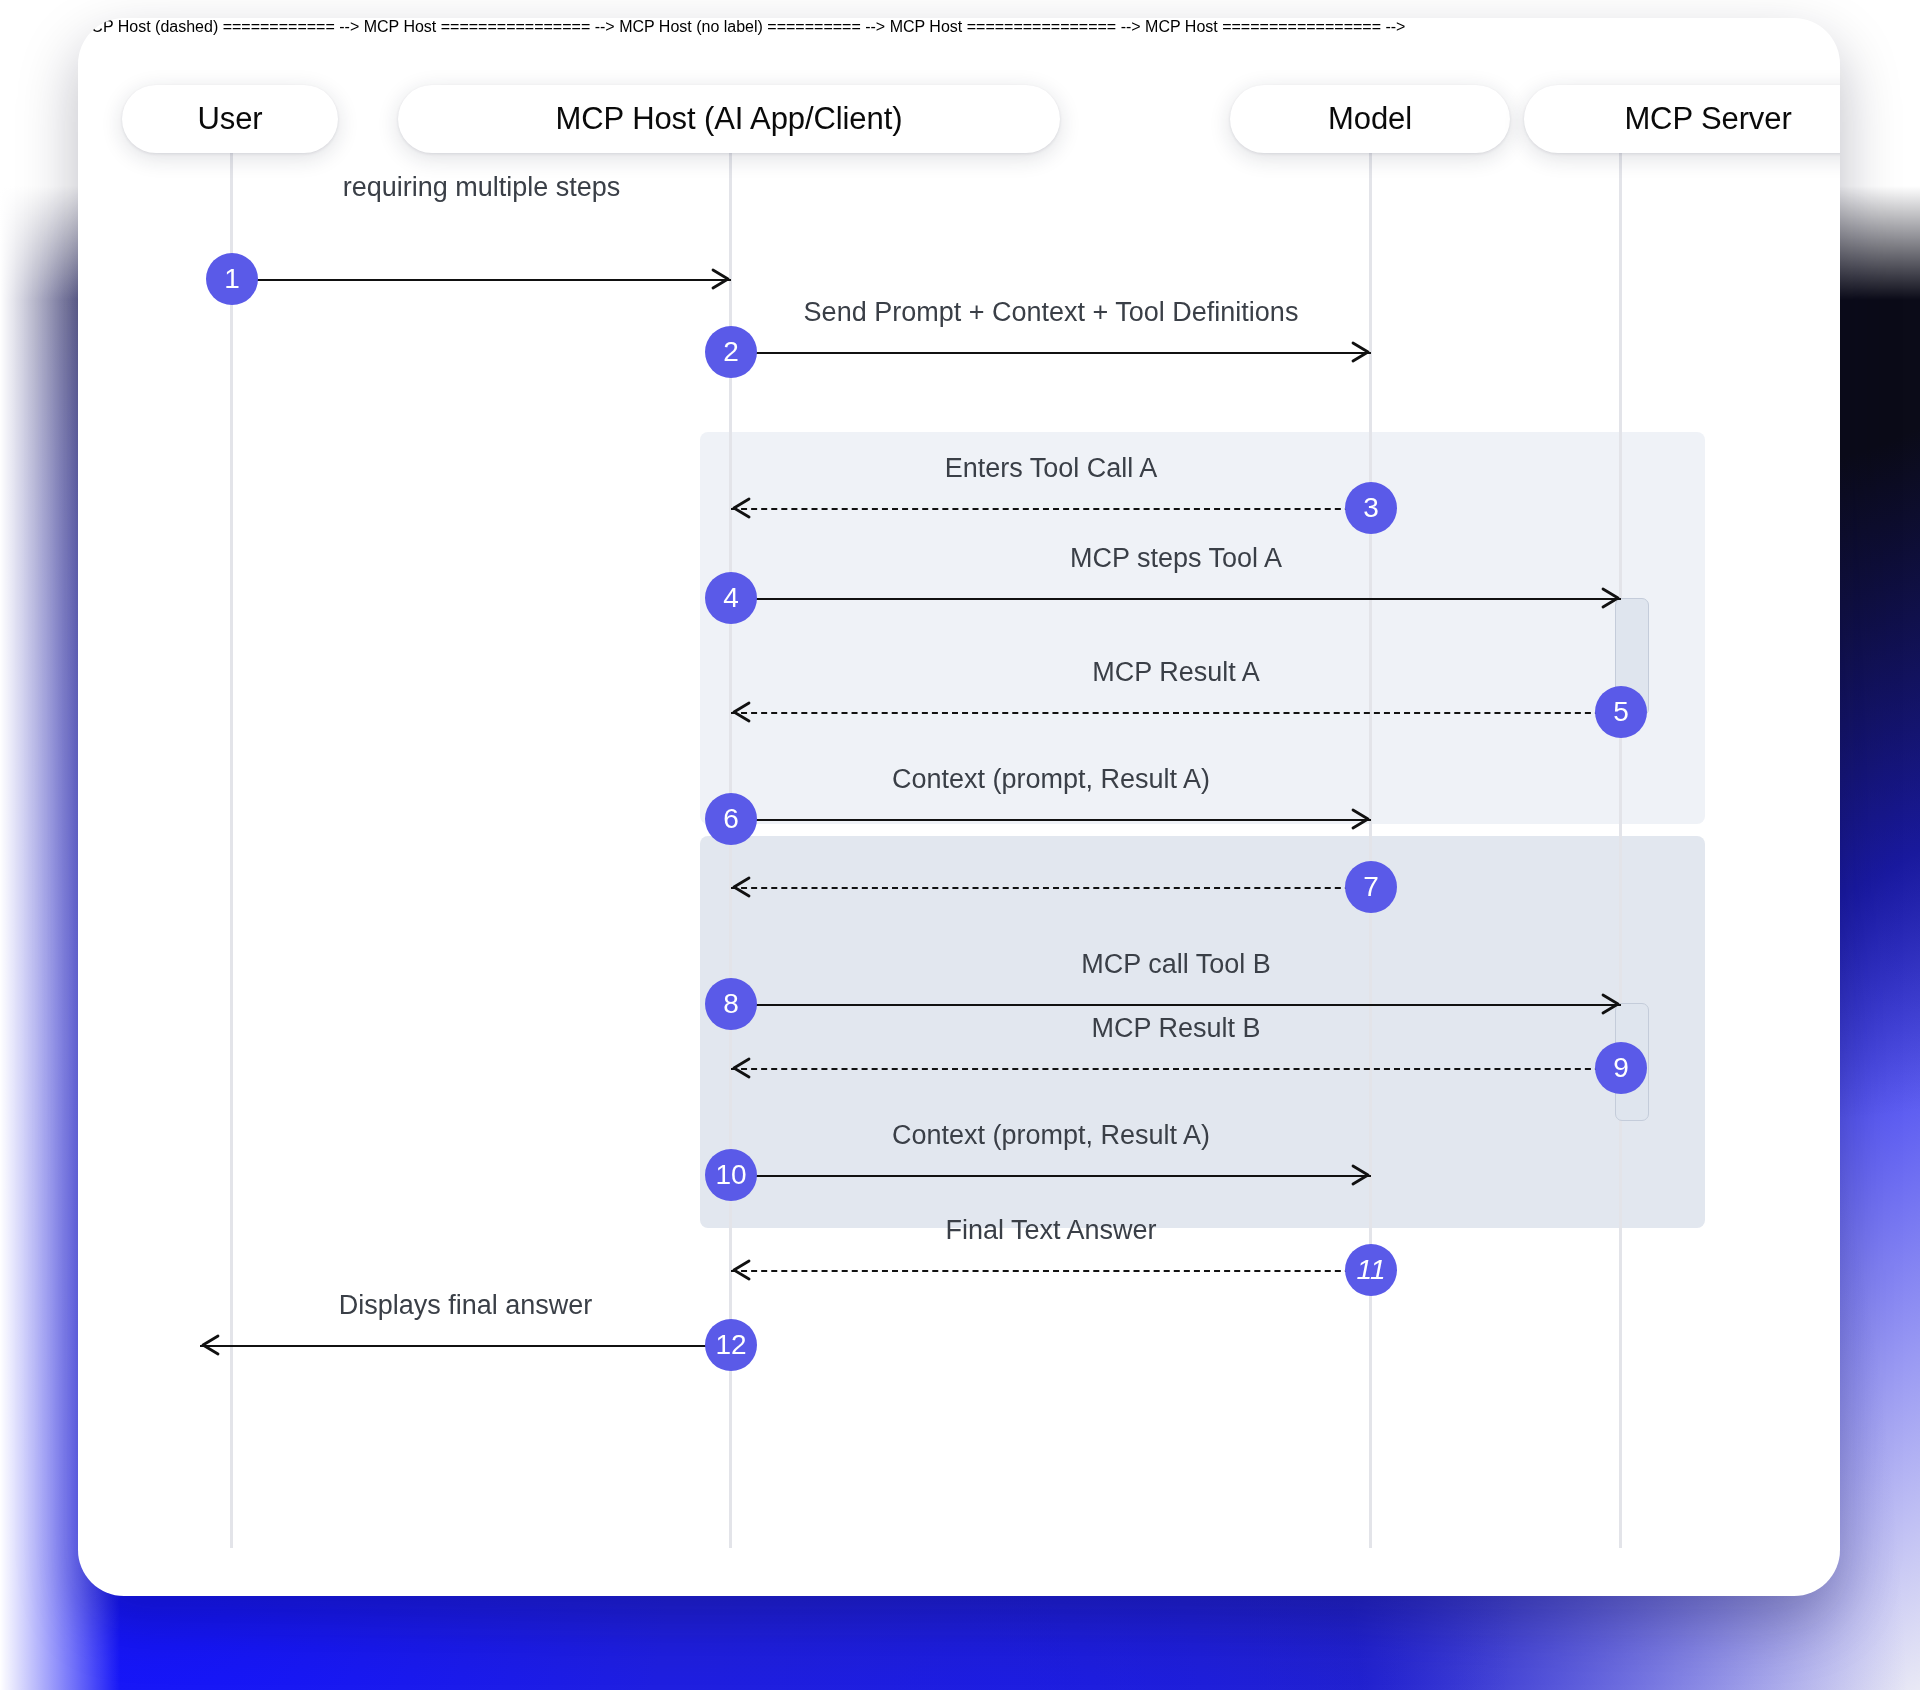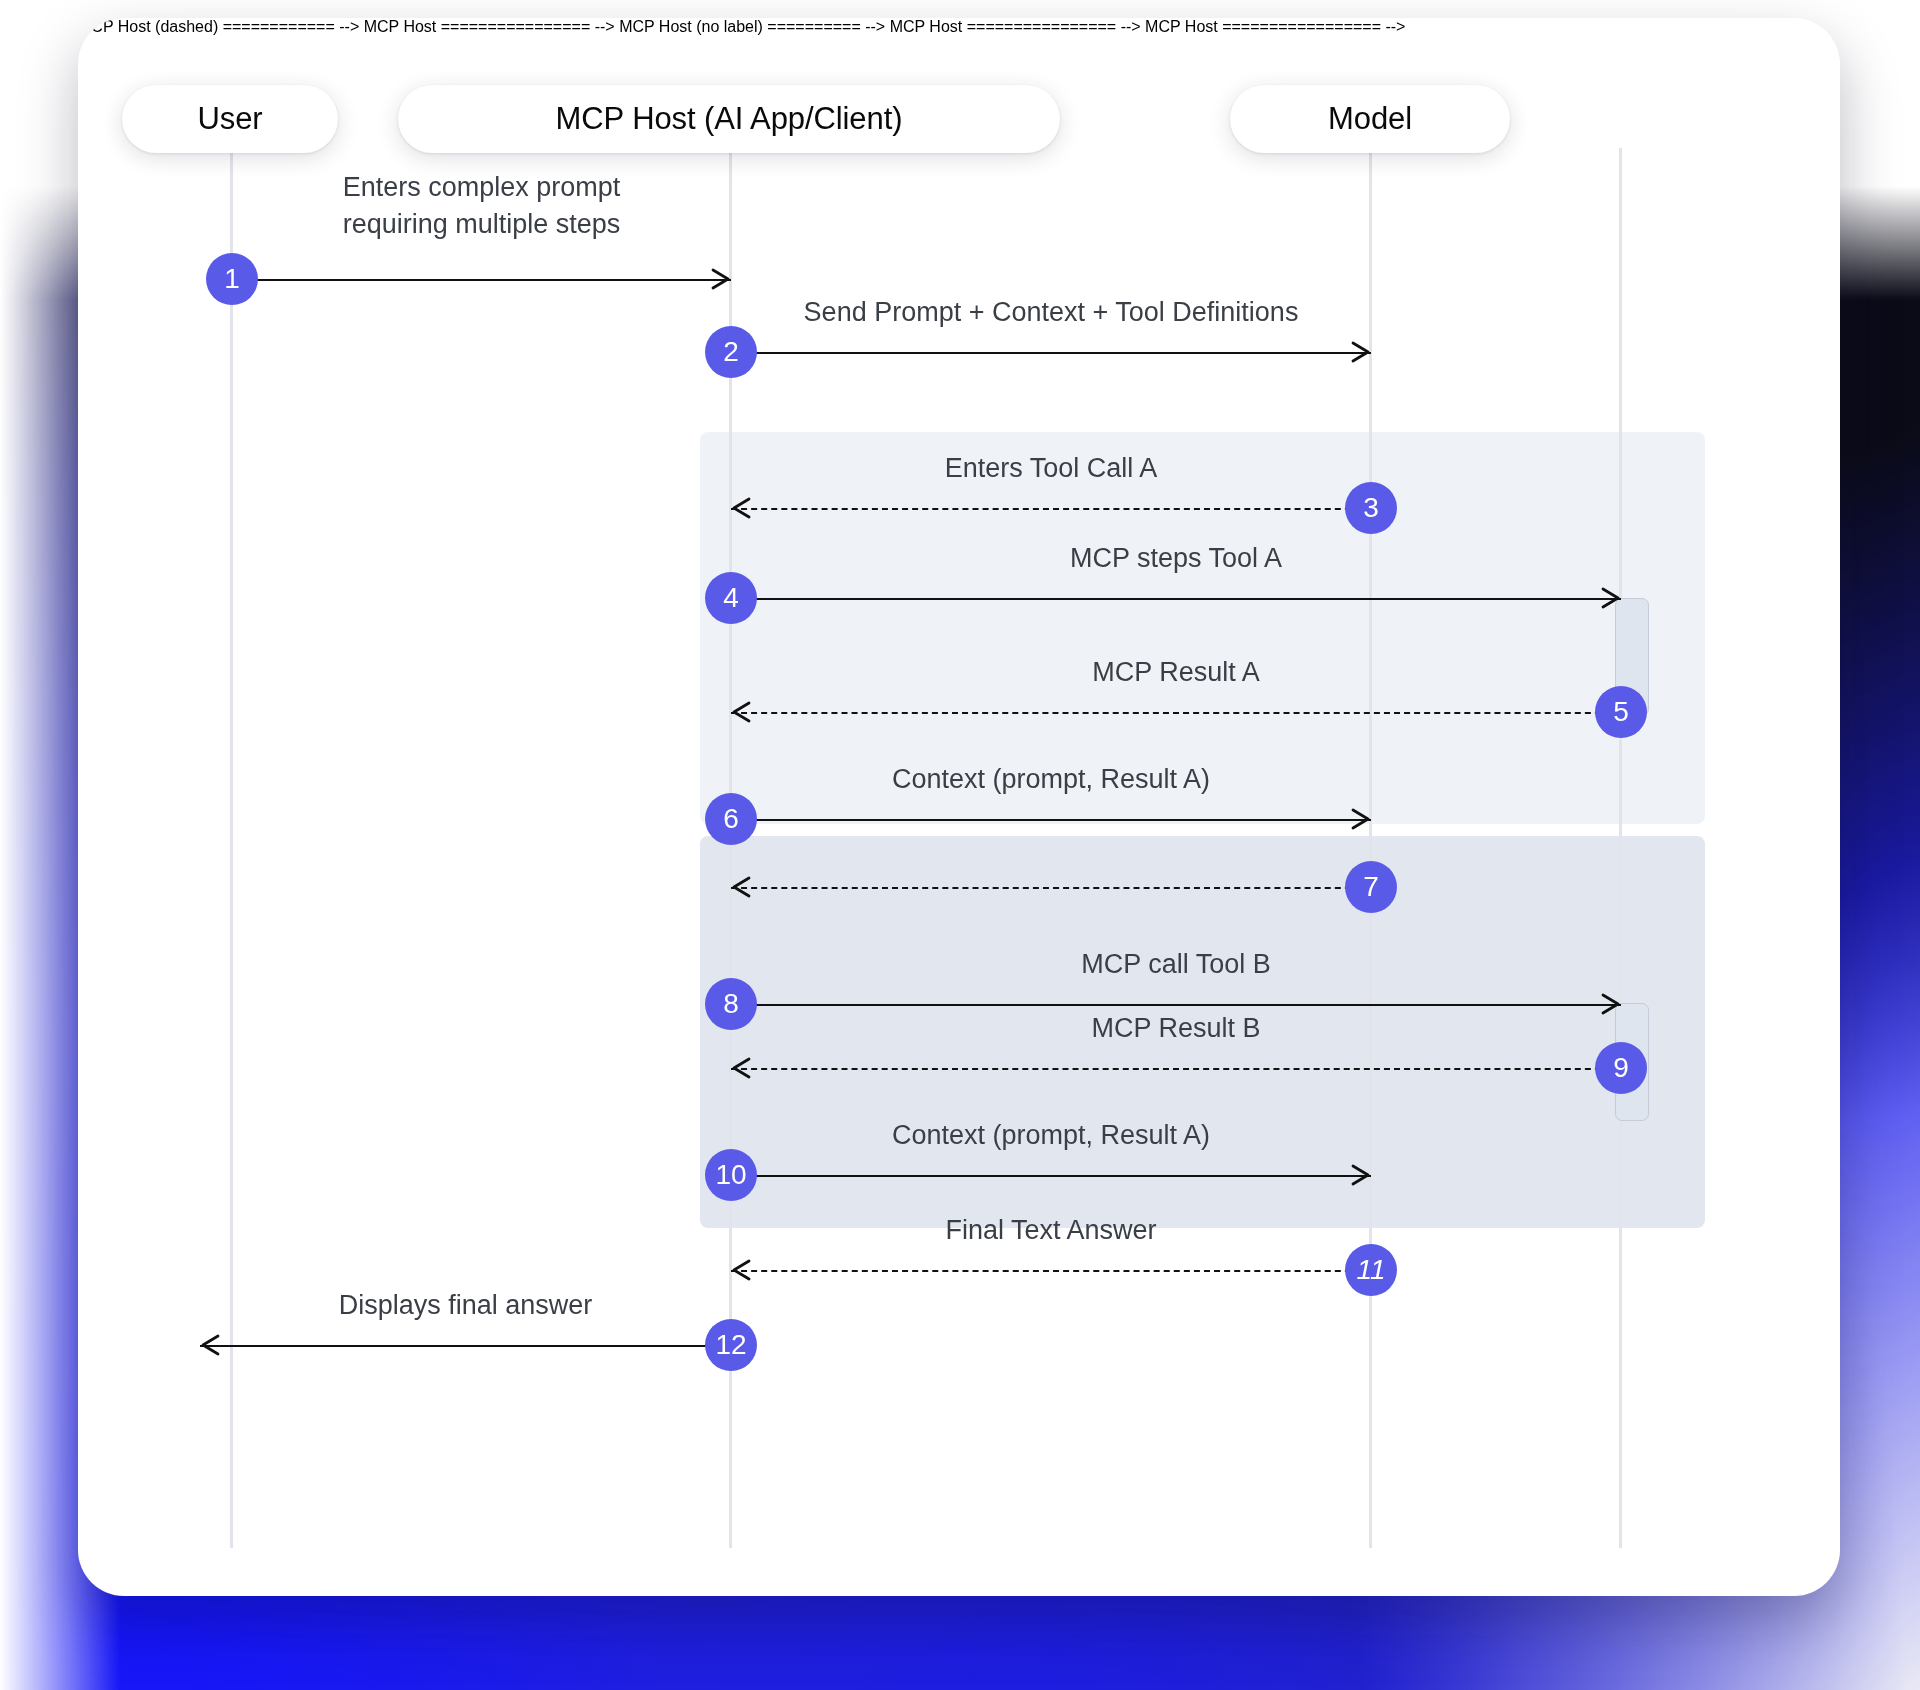--- a/index.html
+++ b/index.html
@@ -184,25 +184,27 @@
     
     <div class="pill" style="left:44px; width:216px;justify-content:center;">
       <span>User</span>
     </div>
     <div class="pill" style="left:320px; width:662px;">
       <span>MCP Host (AI App/Client)</span>
     </div>
     <div class="pill" style="left:1152px; width:280px;">
       <span>Model</span>
     </div>
+    <div class="pill" style="left:1446px; width:368px;">
+      <span>MCP Server</span>
+    </div>
 
     
     <div class="msg" style="left:154px; top:261px; width:499px;">
       <div class="msg-label two-line">
-        <div>Enters complex prompt</div>
         <div>requiring multiple steps</div>
       </div>
       <div class="msg-line" style="width:499px;"></div>
       <div class="arrowhead" style="left:479px;">
         <svg width="20" height="22" viewBox="0 0 20 22">
             <path d="M2 2 L17 11 L2 20" fill="none" stroke="#111" stroke-width="2.8" stroke-linecap="round" stroke-linejoin="round"></path>
           </svg>
       </div>
     </div>
     <div class="step" style="left:128px; top:235px;">

